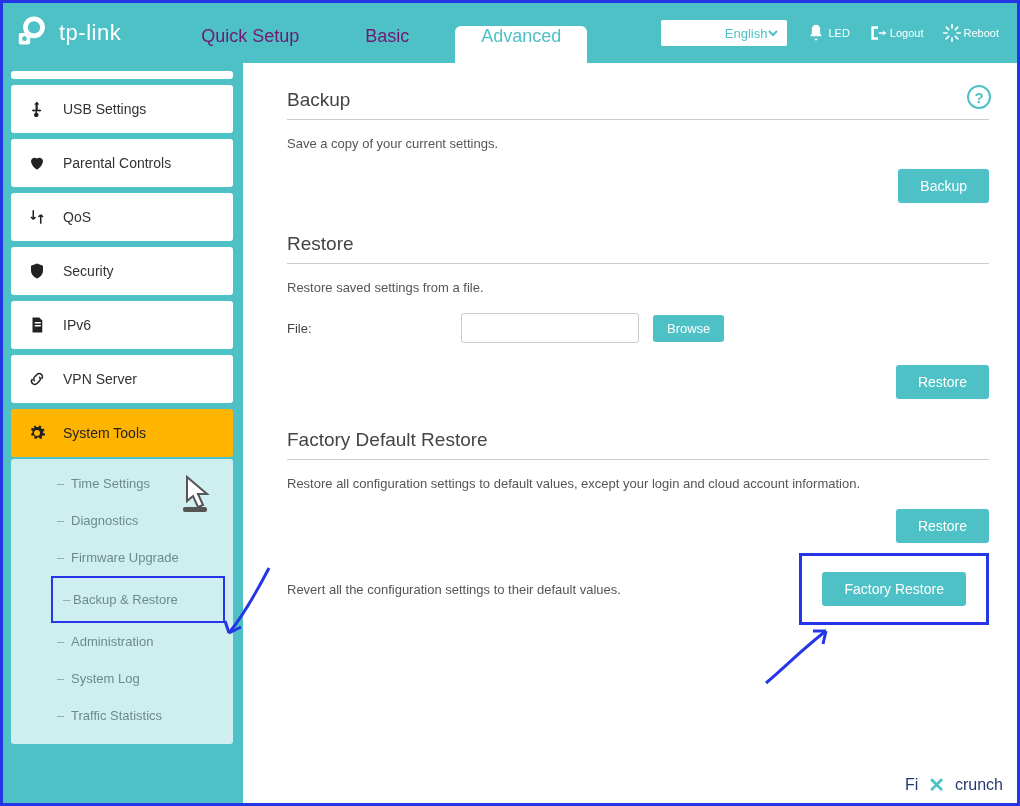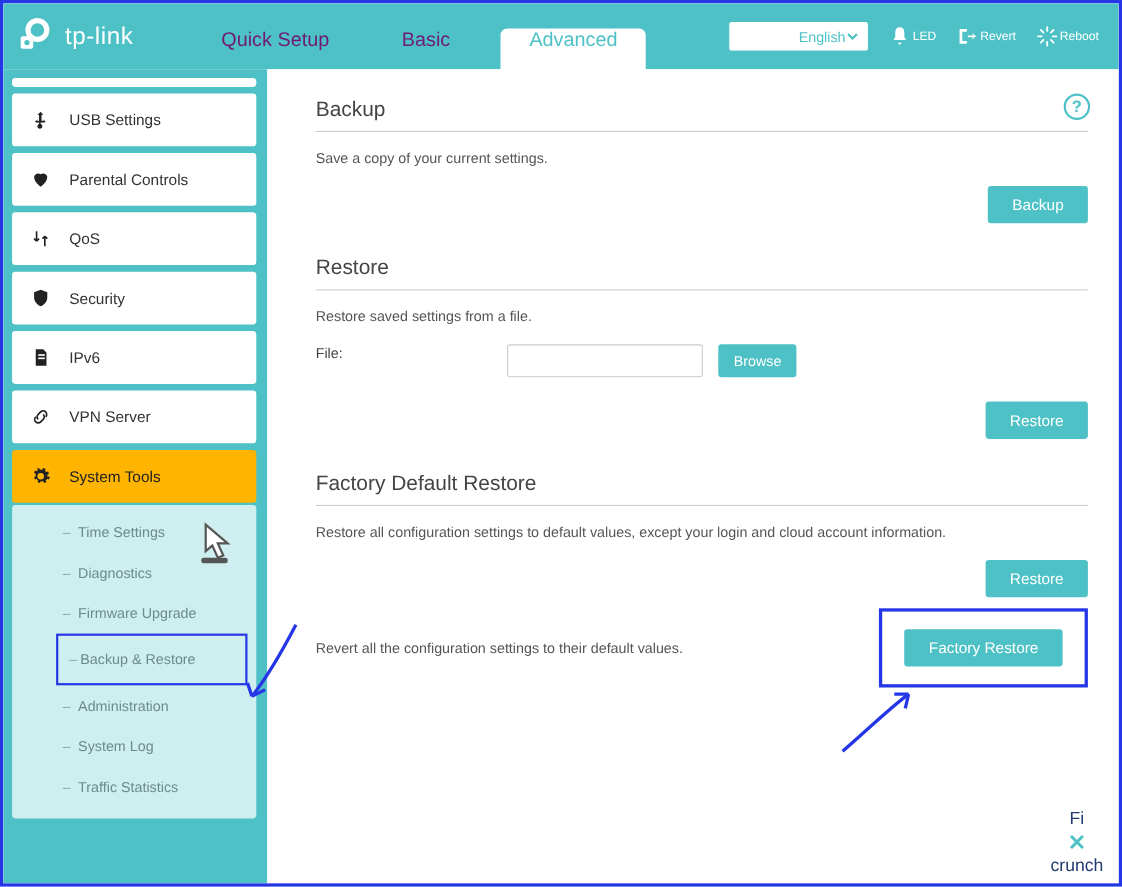--- a/index.html
+++ b/index.html
@@ -169,20 +169,21 @@
     color: #fff;
     border: none;
     border-radius: 3px;
     padding: 9px 22px;
     font-size: 14px;
     cursor: pointer;
   }
   .btn.small { padding: 6px 14px; font-size: 13px; }
   .file-row {
     display: flex;
+    align-items: center;
     gap: 14px;
     margin-top: 8px;
     margin-bottom: 22px;
   }
   .file-label { width: 160px; color: #444; font-size: 13px; }
   .file-input {
     width: 178px;
     height: 30px;
     border: 1px solid #ccc;
     border-radius: 3px;
@@ -206,22 +207,21 @@
   }
   .watermark {
     position: absolute;
     bottom: 6px;
     right: 14px;
     font-size: 16px;
     color: #223a70;
     font-weight: 500;
     display: flex;
     align-items: center;
-    gap: 0;
-    flex-direction: column;
+    gap: 11px;
   }
   .wm-x { color: #4dc1c5; font-weight: bold; font-size: 20px; margin: 0 -1px; }
   .revert-row { display:flex; align-items:center; justify-content:space-between; gap:20px; margin-top:6px; }
 </style>
 </head>
 <body>
 
 <div class="header">
   <div class="logo">
     <svg width="38" height="38" viewBox="0 0 40 40">
@@ -248,21 +248,21 @@
     <div class="hicon">
       <svg width="20" height="20" viewBox="0 0 24 24">
           <path d="M12 2C9 2 7 4 7 8v5l-2 3h14l-2-3V8c0-4-2-6-5-6zM10 19a2 2 0 0 0 4 0"></path>
         </svg>
       <span>LED</span>
     </div>
     <div class="hicon">
       <svg width="20" height="20" viewBox="0 0 24 24">
           <path d="M4 4h8v3H7v10h5v3H4zM13 11h6l-2-3 5 4-5 4 2-3h-6z"></path>
         </svg>
-      <span>Revert</span>
+      <span>Logout</span>
     </div>
     <div class="hicon">
       <svg width="20" height="20" viewBox="0 0 24 24">
         <g stroke="#fff" stroke-width="2" stroke-linecap="round">
           <line x1="12" y1="2" x2="12" y2="6"></line>
             <line x1="12" y1="18" x2="12" y2="22"></line>
           <line x1="2" y1="12" x2="6" y2="12"></line>
             <line x1="18" y1="12" x2="22" y2="12"></line>
           <line x1="5" y1="5" x2="8" y2="8"></line>
             <line x1="16" y1="16" x2="19" y2="19"></line>

